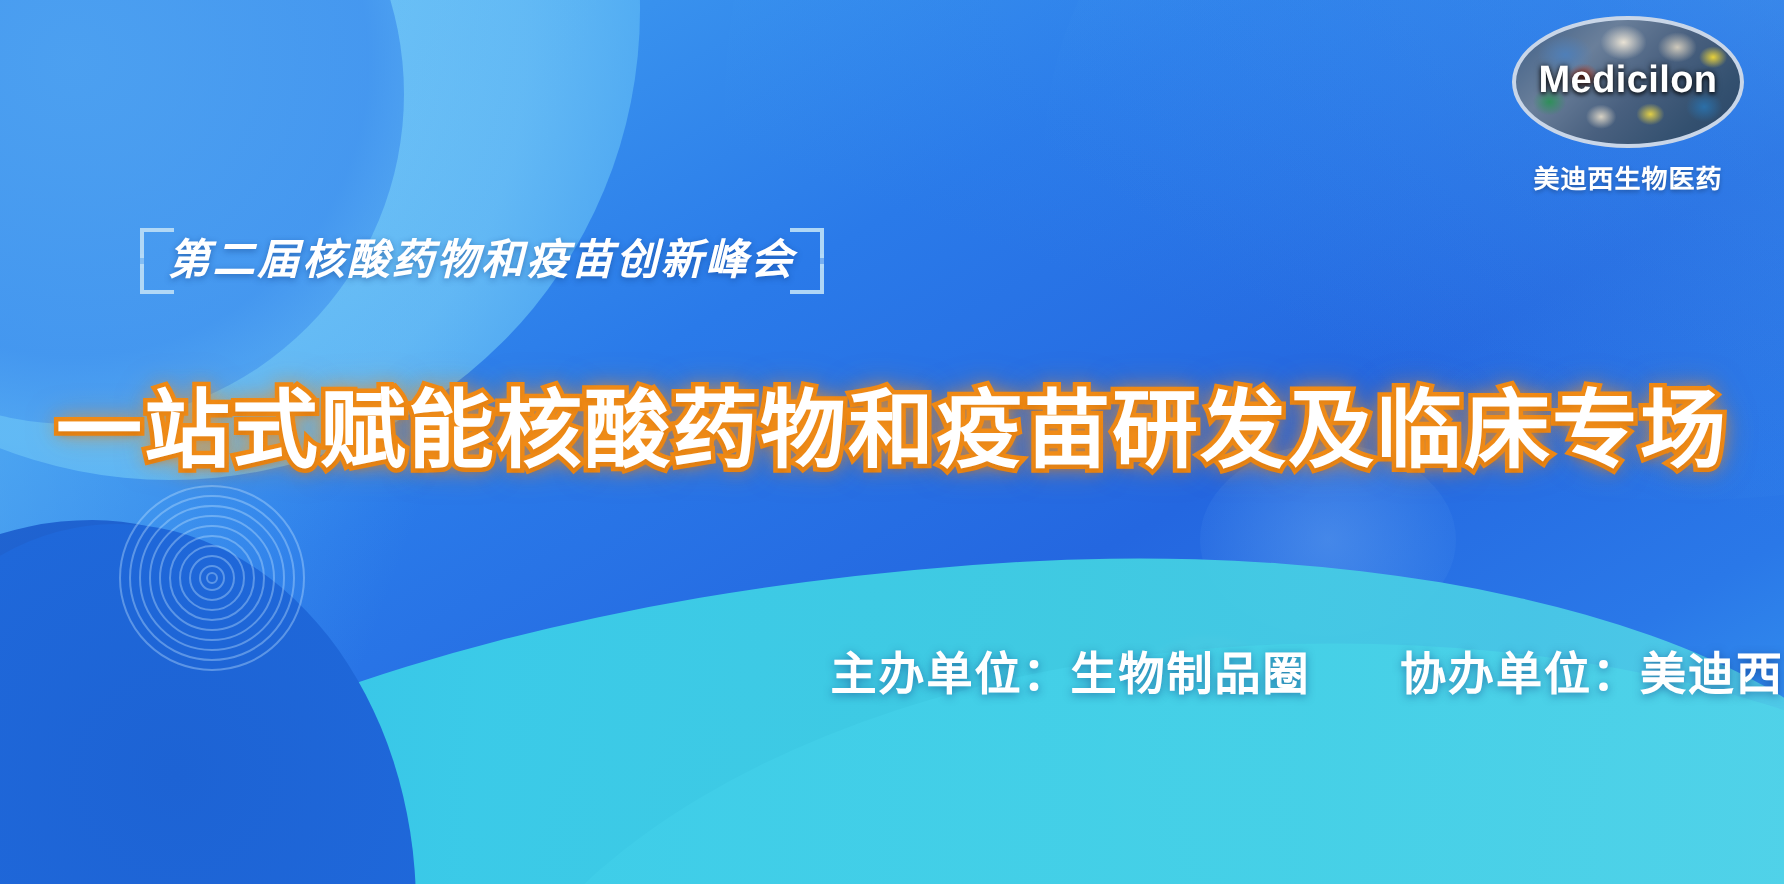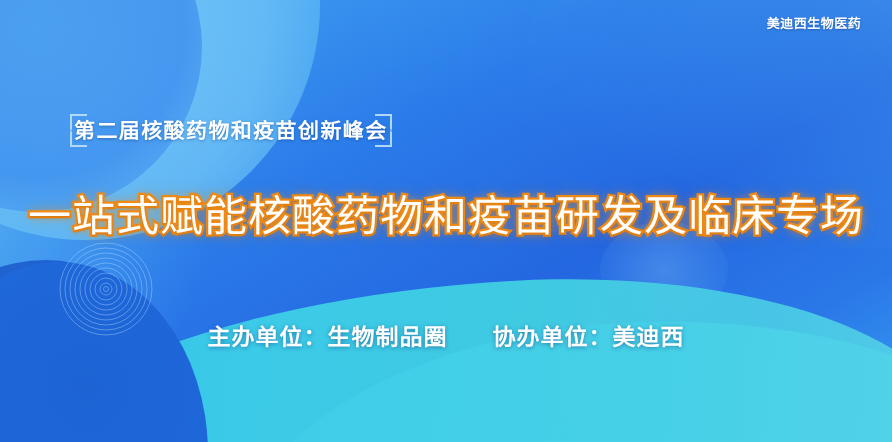--- a/index.html
+++ b/index.html
@@ -200,21 +200,22 @@
     text-shadow: 0 1px 2px rgba(0,0,0,.28);
     font-family: Liberation Mono, monospace;
   }
 
   
   .subtitle-wrap {
     position: absolute;
     left: 70px;
     top: 114px;
     z-index: 5;
-    padding: 6px 4px;
+    padding: 6px 14px;
+    font-style: italic;
   }
   .subtitle-text {
     font-size: 21px;
     font-weight: 700;
     color: #ffffff;
     letter-spacing: 1.4px;
     line-height: 1;
     white-space: nowrap;
     text-shadow: 0 1px 3px rgba(14,56,126,.45);
   }
@@ -240,40 +241,40 @@
 
   
   .main-title {
     position: absolute;
     left: 0;
     right: 0;
     top: 193px;
     text-align: center;
     z-index: 5;
     font-size: 43px;
-    font-weight: 400;
+    font-weight: 700;
     line-height: 1.08;
     letter-spacing: 1px;
     white-space: nowrap;
     color: #ffffff;
     -webkit-text-stroke: 4.5px #ef8a15;
     paint-order: stroke fill;
     text-shadow:
       0 0 9px rgba(243,146,28,.95),
       0 0 16px rgba(240,130,20,.55),
       0 2px 3px rgba(150,70,0,.35);
   }
 
   
   .organisers {
     position: absolute;
     left: 0;
     right: 0;
     top: 318px;
-    text-align: center;
+    text-align: right;
     z-index: 5;
     font-size: 23px;
     font-weight: 700;
     color: #ffffff;
     letter-spacing: 1px;
     white-space: nowrap;
     text-shadow: 0 1px 4px rgba(12,52,122,.5);
   }
   .organisers .gap { display: inline-block; width: 30px; }
 </style>
@@ -307,20 +308,23 @@
           <circle cx="48" cy="48" r="16"></circle>
           <circle cx="48" cy="48" r="11"></circle>
           <circle cx="48" cy="48" r="6"></circle>
           <circle cx="48" cy="48" r="2.5"></circle>
         </g>
       </svg>
     </div>
   </div>
 
   <div class="logo-block">
+    <div class="logo-oval">
+      <div class="logo-word">Medicilon</div>
+    </div>
     <div class="logo-cn">美迪西生物医药</div>
   </div>
 
   <div class="subtitle-wrap">
     <span class="brk tl"></span>
     <span class="brk bl"></span>
     <span class="brk tr"></span>
     <span class="brk br"></span>
     <span class="brk-edge left"></span>
     <span class="brk-edge right"></span>

